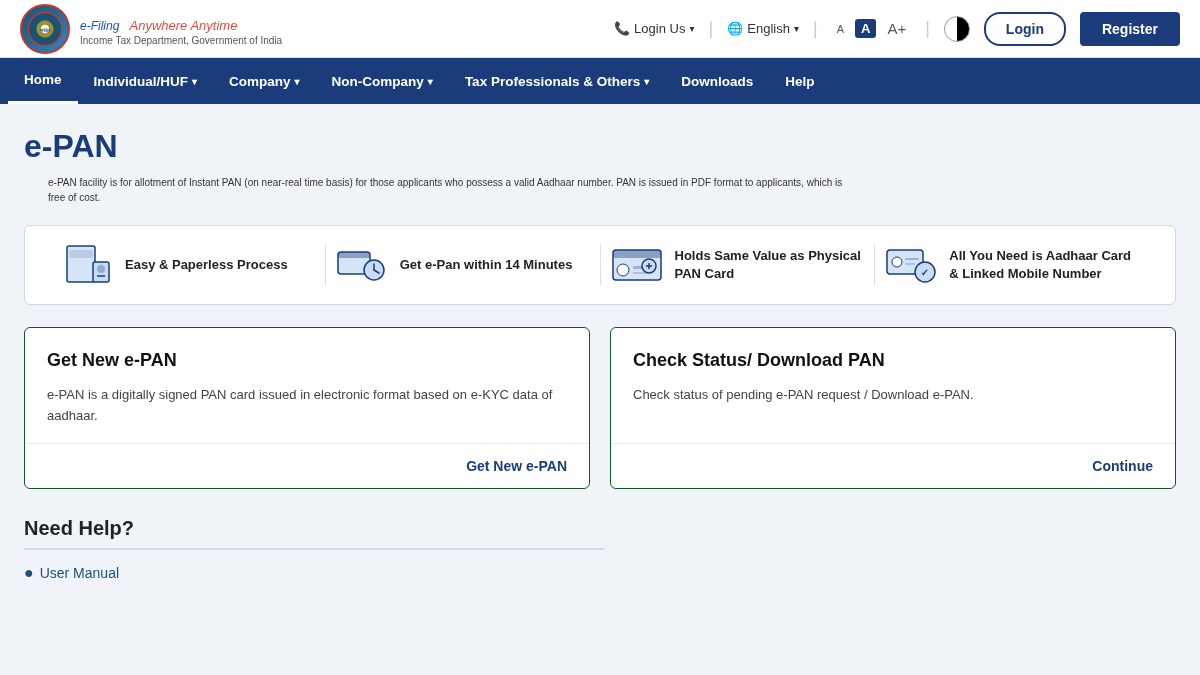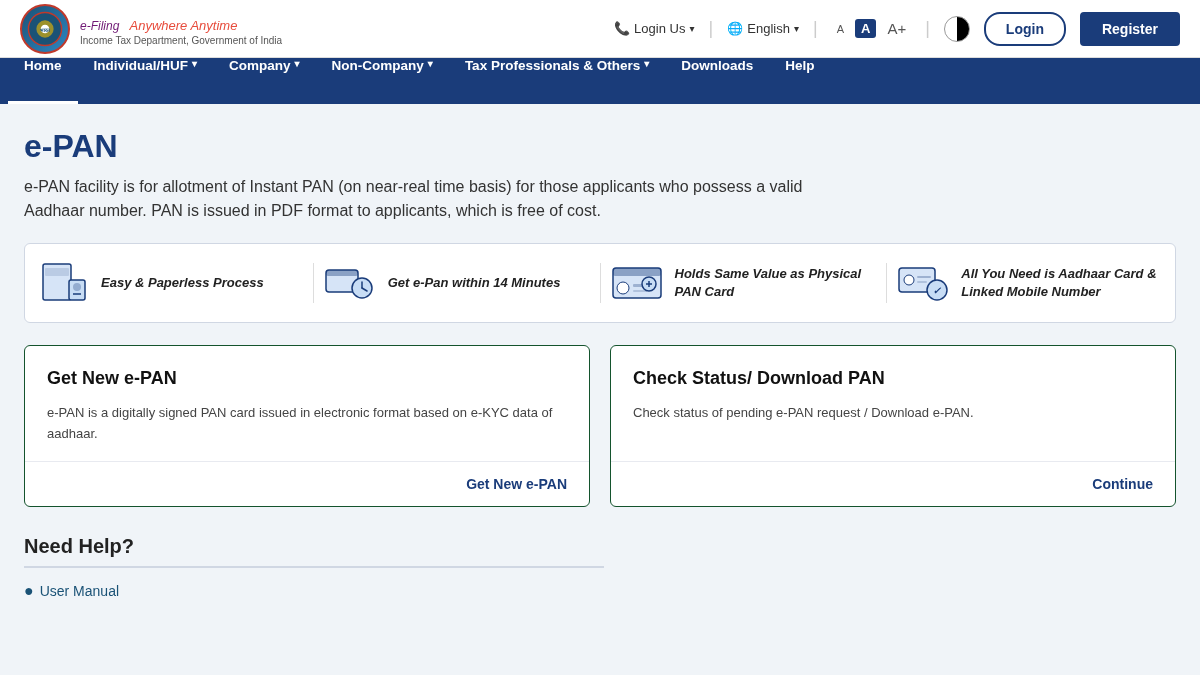--- a/index.html
+++ b/index.html
@@ -33,21 +33,21 @@
       flex-shrink: 0;
     }
     .logo-circle svg { width: 36px; height: 36px; }
     .logo-text-area { display: flex; flex-direction: column; }
     .logo-efiling {
       font-size: 22px;
       font-weight: bold;
       color: #1a3c7a;
       line-height: 1.1;
     }
-    .logo-efiling span { color: #701a75; font-style: italic; font-size: 12px; font-weight: normal; }
+    .logo-efiling span { color: #1d4ed8; font-style: italic; font-size: 12px; font-weight: normal; }
     .logo-subtitle { font-size: 10px; color: #555; }
 
     .top-right {
       display: flex;
       align-items: center;
       gap: 14px;
     }
     .call-us {
       display: flex;
       align-items: center;
@@ -120,21 +120,21 @@
       display: flex;
       align-items: stretch;
       padding: 0 8px;
     }
     .nav-item {
       color: #fff;
       font-size: 13.5px;
       font-weight: 600;
       padding: 0 16px;
       display: flex;
-      align-items: flex-start;
+      align-items: center;
       gap: 4px;
       cursor: pointer;
       position: relative;
       white-space: nowrap;
     }
     .nav-item.active {
       border-bottom: 3px solid #fff;
     }
     .caret { font-size: 10px; }
 
@@ -145,38 +145,38 @@
     }
 
     .page-title {
       font-size: 32px;
       font-weight: bold;
       color: #1a3c7a;
       margin-bottom: 10px;
     }
 
     .page-desc {
-      font-size: 16px;
+      font-size: 10px;
       color: #333;
       margin-bottom: 20px;
       max-width: 800px;
       line-height: 1.5;
+      margin-left: 24px;
     }
 
     
     .features-banner {
       background: #fff;
       border: 1px solid #d0d7e3;
       border-radius: 6px;
-      padding: 18px 12px;
+      padding: 18px 36px;
       display: flex;
       justify-content: space-around;
       align-items: center;
       margin-bottom: 22px;
-      font-style: italic;
     }
     .feature-item {
       display: flex;
       align-items: center;
       gap: 12px;
       flex: 1;
     }
     .feature-icon {
       width: 52px;
       height: 42px;

